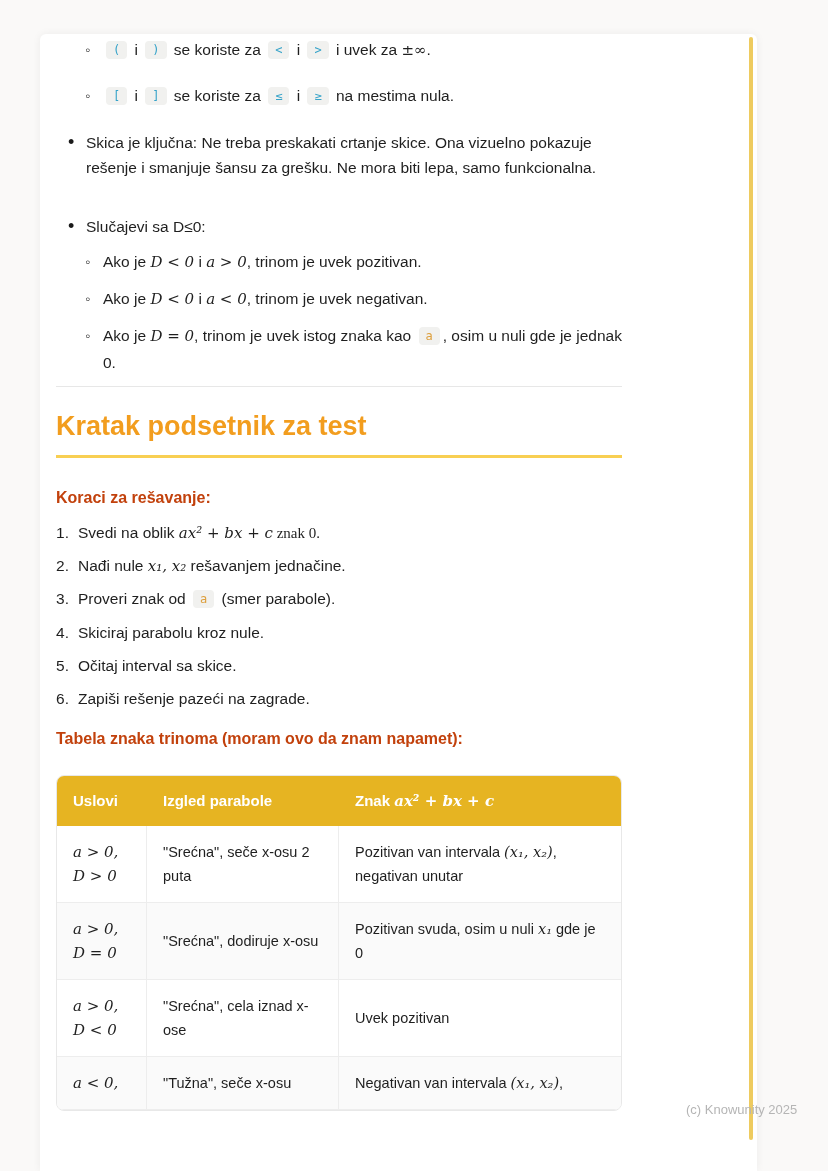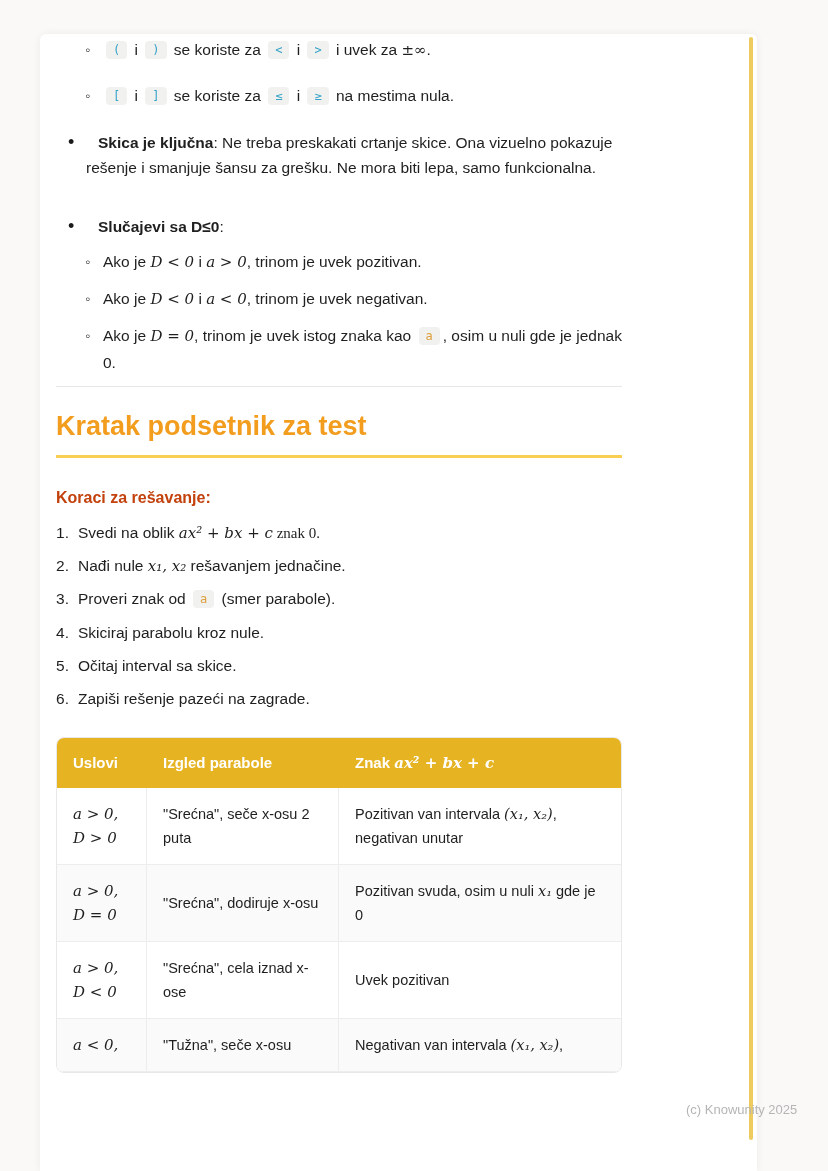--- a/index.html
+++ b/index.html
@@ -53,21 +53,21 @@
     position: absolute;
     left: 12px; top: 0;
     font-size: 18px;
     line-height: 25px;
     color: #1a1a1a;
   }
   .main-list li.bullet-skica { margin-bottom: 34px; }
   .main-list li.bullet-slucajevi { margin-bottom: 10px; }
   .case-list li { margin-bottom: 11px; line-height: 25px; }
   
-  .seg-b { font-weight: 700; margin-left: 12px; }
+  .seg-b { font-weight: 400; }
   .seg-m {
     font-family: "DejaVu Serif", "Liberation Serif", serif;
     font-style: italic;
     font-size: 15px;
   }
   .seg-s {
     font-family: Liberation Serif, serif;
     font-size: 15px;
   }
   .seg-c, .seg-a {
@@ -213,20 +213,21 @@
 
     <ol class="steps">
       <li><span class="seg-t">Svedi na oblik </span><span class="seg-m">ax² + bx + c</span><span class="seg-s"> znak 0.</span></li>
       <li><span class="seg-t">Nađi nule </span><span class="seg-m">x₁, x₂</span><span class="seg-t"> rešavanjem jednačine.</span></li>
       <li><span class="seg-t">Proveri znak od </span><span class="seg-a">a</span><span class="seg-t"> (smer parabole).</span></li>
       <li><span class="seg-t">Skiciraj parabolu kroz nule.</span></li>
       <li><span class="seg-t">Očitaj interval sa skice.</span></li>
       <li><span class="seg-t">Zapiši rešenje pazeći na zagrade.</span></li>
     </ol>
 
+    <p class="bold-title table-title">Tabela znaka trinoma (moram ovo da znam napamet):</p>
 
     <div class="table-wrap">
       <table class="signs-table">
         <thead>
           <tr>
             <th>Uslovi</th>
             <th>Izgled parabole</th>
             <th><span class="seg-t">Znak </span><span class="seg-m">ax² + bx + c</span></th>
           </tr>
         </thead>

